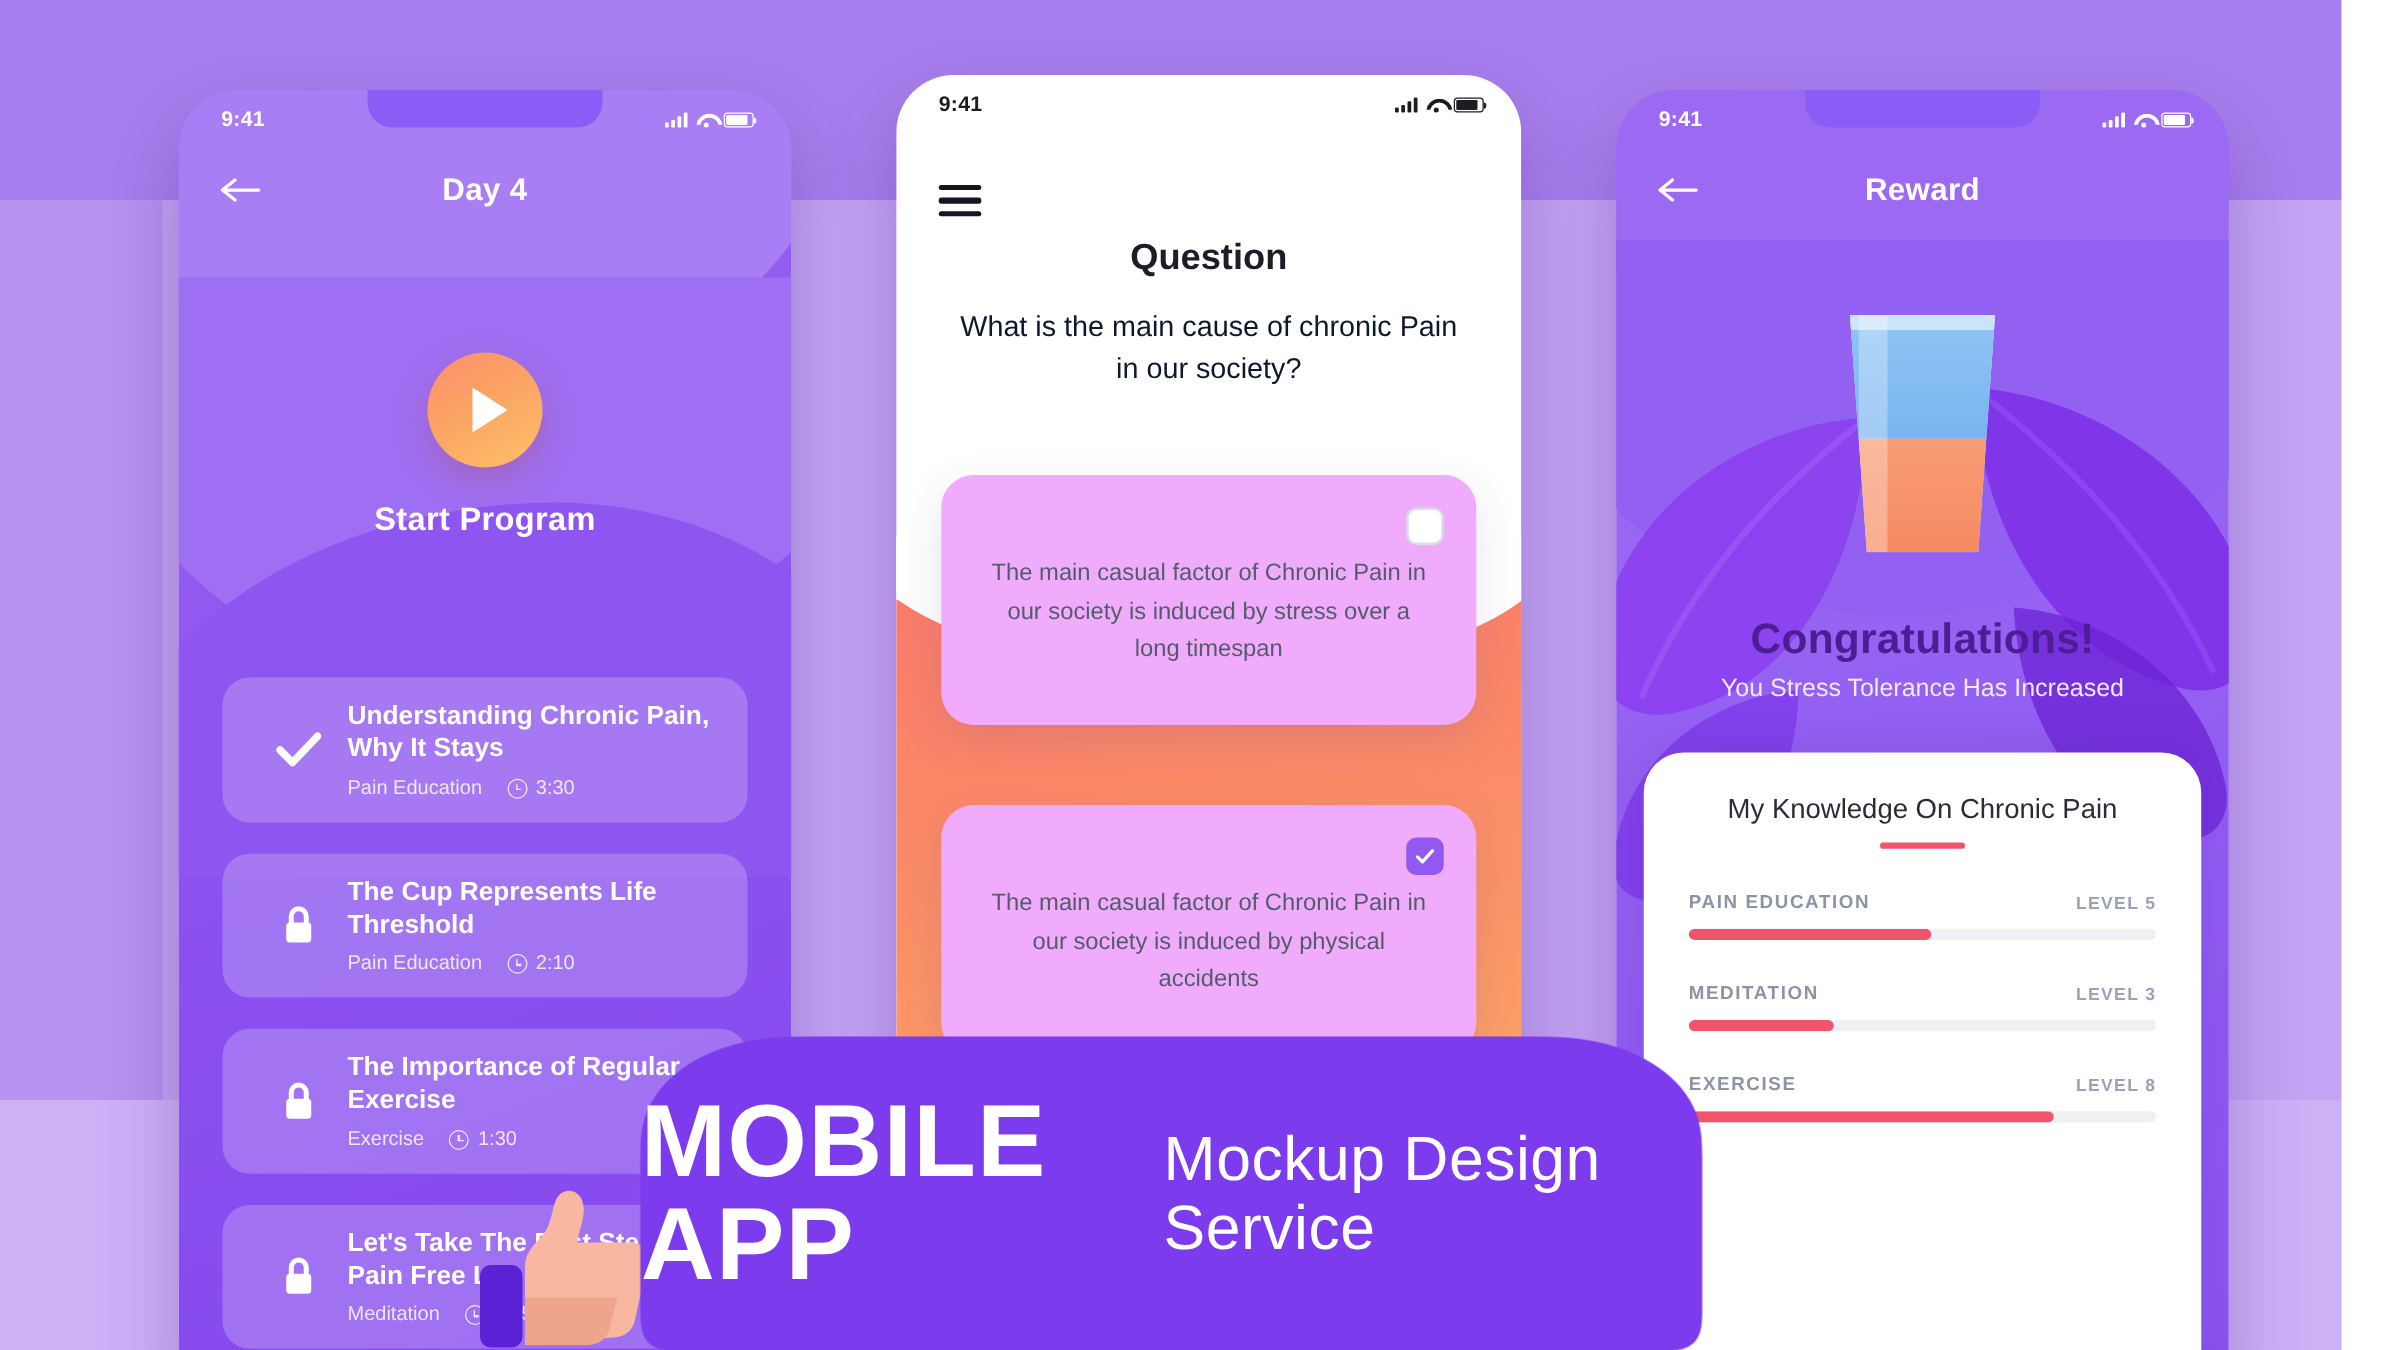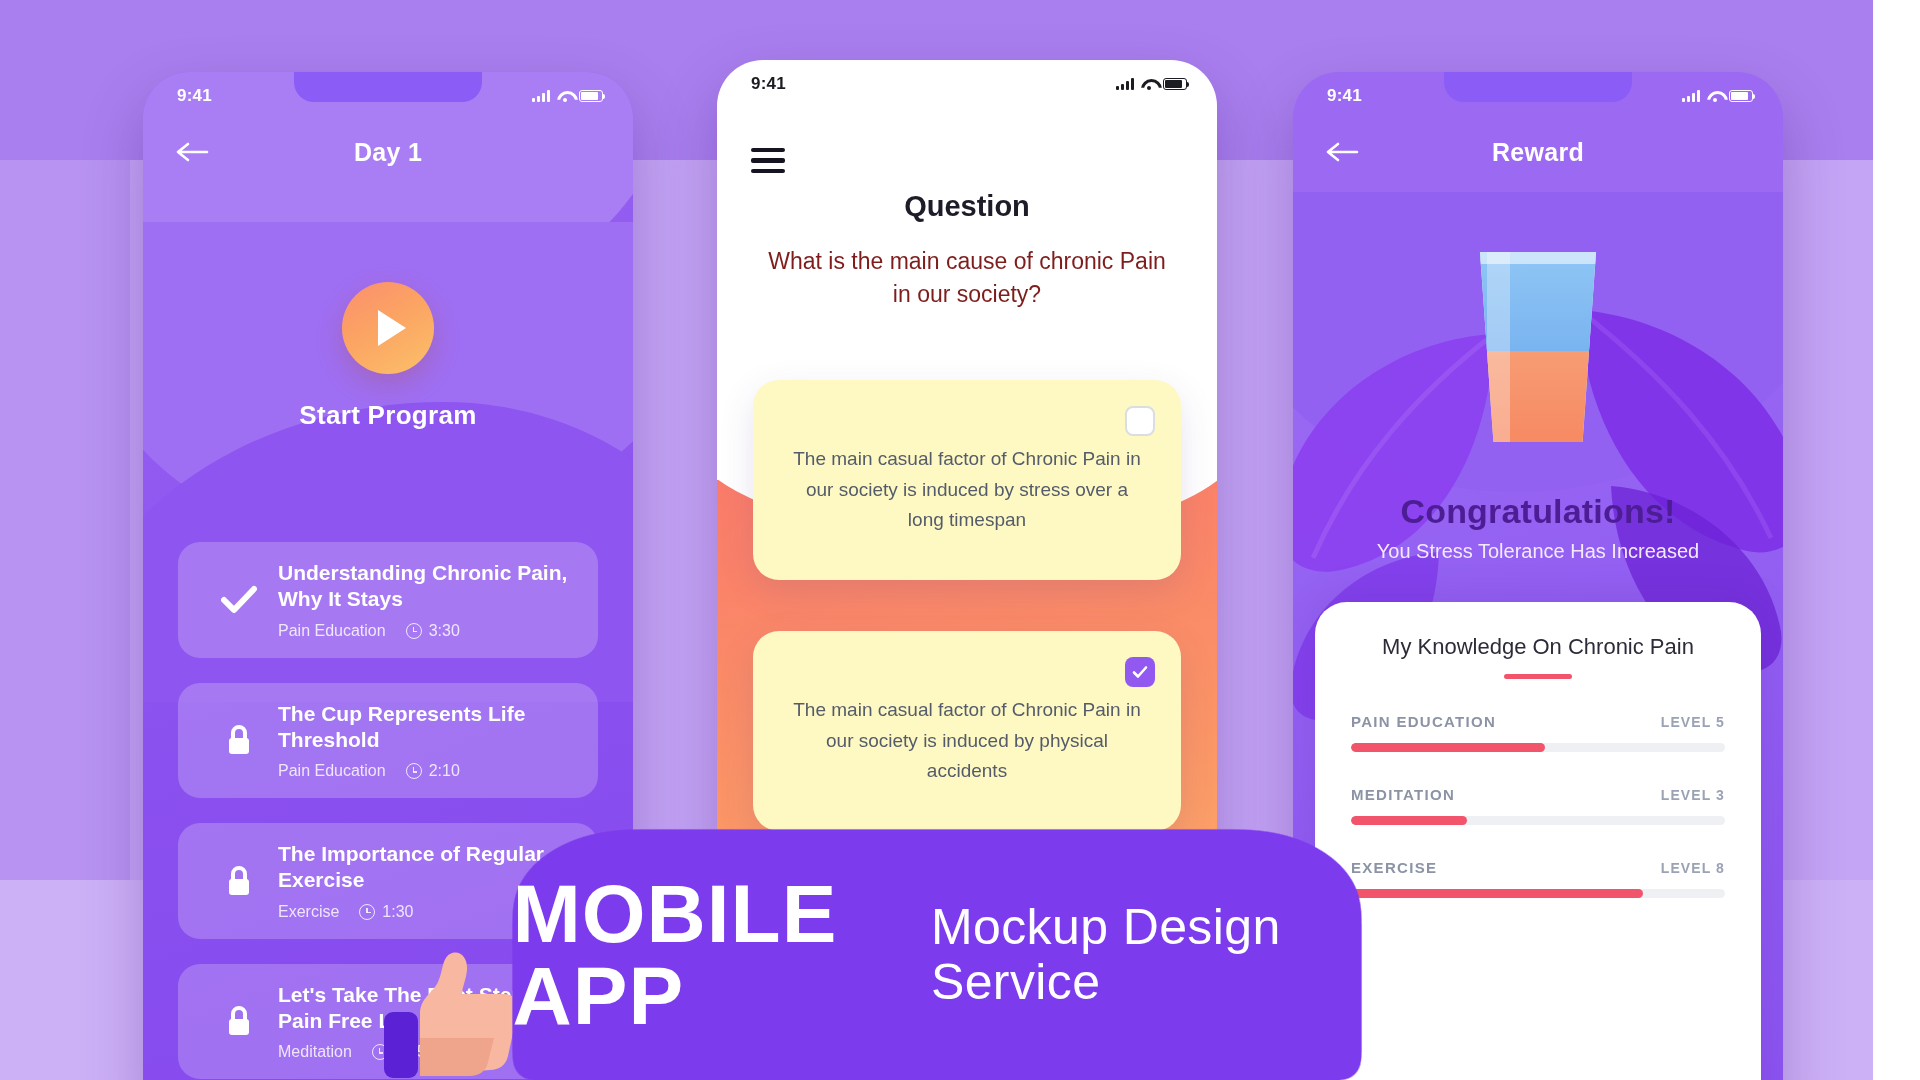--- a/index.html
+++ b/index.html
@@ -180,28 +180,28 @@
     display:flex; flex-direction:column; gap:6px;
   }
   .menu-btn i { display:block; width:34px; height:4.4px; background:#151521; border-radius:2px; }
 
   .q-title {
     position:absolute; top:130px; left:0; right:0; text-align:center; z-index:7;
     color:#1d1d29; font-size:29px; font-weight:bold;
   }
   .q-text {
     position:absolute; top:185px; left:44px; right:44px; text-align:center; z-index:7;
-    color:#7f1d1d; font-size:23px; line-height:1.42;
+    color:#0f172a; font-size:23px; line-height:1.42;
   }
 
   .answers { position:absolute; left:36px; right:36px; top:320px; z-index:7; }
   .answer-card {
-    position:relative; background:#fef9c3; border-radius:26px;
+    position:relative; background:#f0abfc; border-radius:26px;
     box-shadow:0 12px 34px rgba(95,70,140,.15);
-    padding:56px 34px 36px; margin-bottom:51px; min-height:200px;
+    padding:56px 34px 36px; margin-bottom:64px; min-height:200px;
     display:flex; align-items:center; justify-content:center; cursor:pointer;
   }
   .answer-text {
     color:#545c6b; font-size:19px; line-height:1.62; text-align:center;
   }
   .chk {
     position:absolute; right:26px; top:26px;
     width:30px; height:30px; border-radius:8px; cursor:pointer;
   }
   .chk.off { border:2px solid #d9dde4; background:#fff; }
@@ -353,21 +353,21 @@
             </span>
         </span>
       </div>
 
       <div class="navbar">
         <span class="back-arrow">
           <svg viewBox="0 0 34 24">
               <path d="M13 4 L3 12 L13 20 M3 12 H32" stroke="#fff" stroke-width="2.6" fill="none" stroke-linecap="round" stroke-linejoin="round"></path>
             </svg>
         </span>
-        <span class="nav-title">Day 1</span>
+        <span class="nav-title">Day 4</span>
       </div>
 
       <div class="play-wrap">
         <div class="play-btn">
           <span class="play-tri"></span>
         </div>
         <div class="play-label">Start Program</div>
       </div>
 
       <div class="lesson-list">

